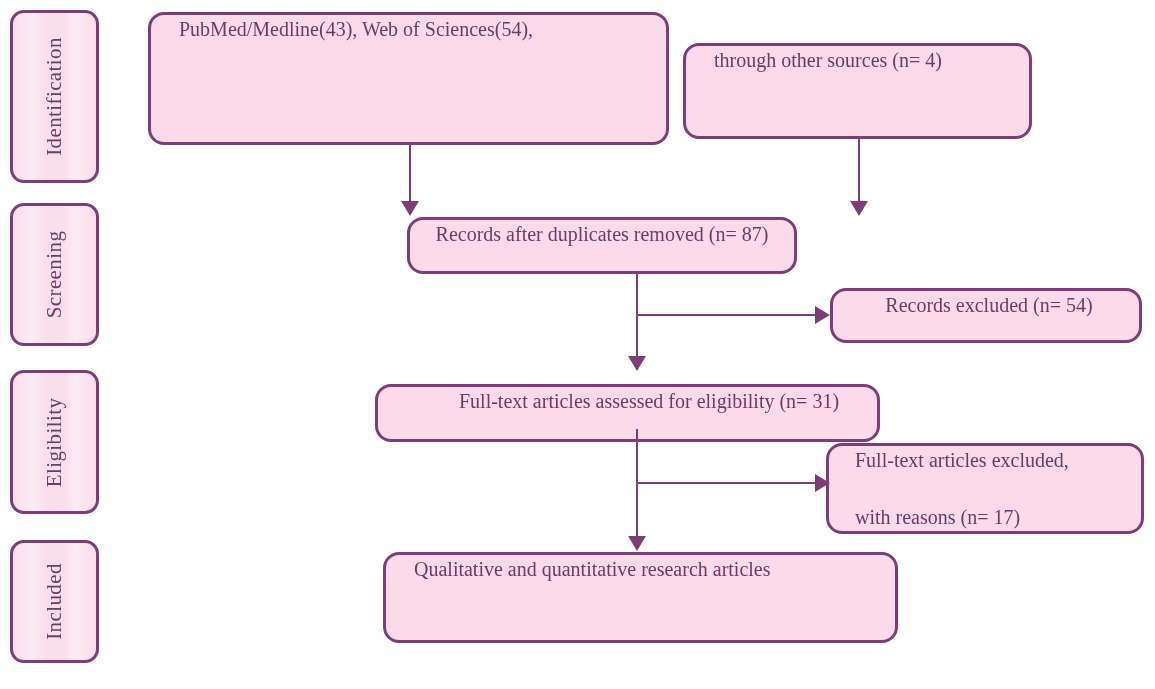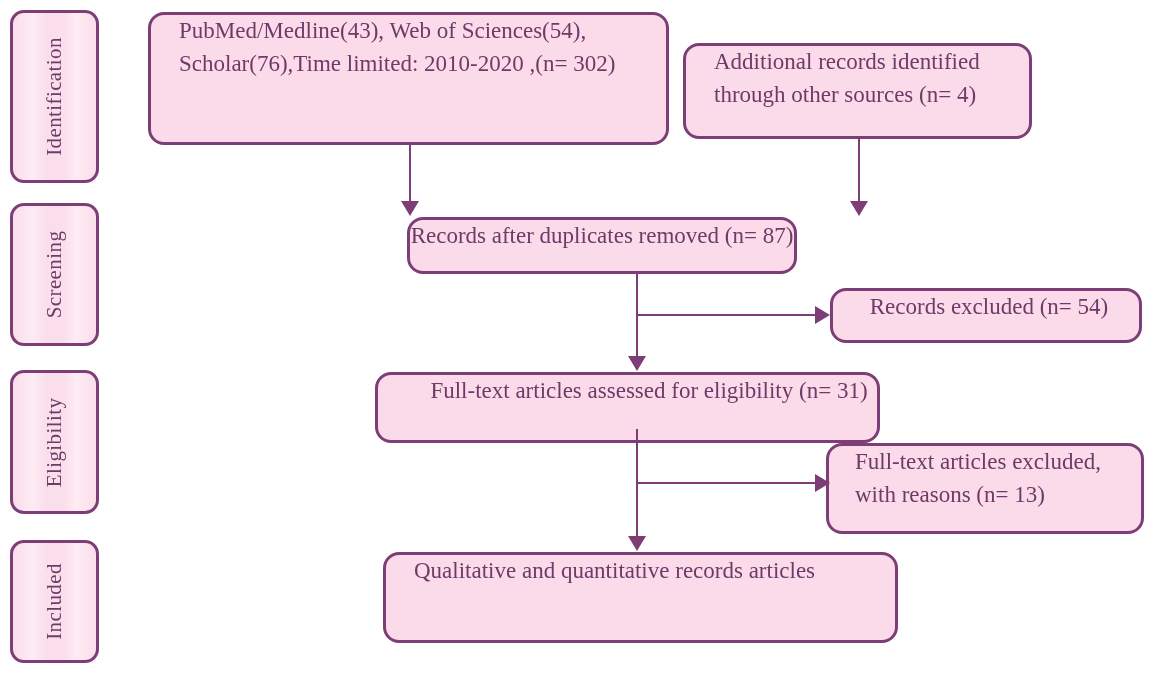--- a/index.html
+++ b/index.html
@@ -15,24 +15,24 @@
     font-family: "Liberation Serif", "DejaVu Serif", serif;
     overflow: hidden;
   }
   .flow-box {
     position: absolute;
     box-sizing: border-box;
     background: var(--box_fill, #fbdbe9);
     border: 3px solid var(--box_border, #7d3e78);
     border-radius: 16px;
     color: var(--text_color, #6e3a68);
-    font-size: 23px;
+    font-size: 20px;
     display: flex;
     flex-direction: column;
-    justify-content: flex-start;
+    justify-content: space-between;
   }
   .flow-box .line { line-height: 1.42; }
   .left-pad { padding-left: 28px; padding-right: 12px; }
   .centered { align-items: center; text-align: center; }
   .stage-box {
     position: absolute;
     box-sizing: border-box;
     left: 10px;
     width: 89px;
     border: 3px solid var(--box_border, #7d3e78);
@@ -75,47 +75,45 @@
   </div>
   <div class="stage-box" style="top:370px;height:144px;">
     <span>Eligibility</span>
   </div>
   <div class="stage-box" style="top:540px;height:123px;">
     <span>Included</span>
   </div>
 
   <div class="flow-box left-pad" style="left:148px;top:12px;width:521px;height:133px;">
     <div class="line">PubMed/Medline(43), Web of Sciences(54),</div>
-    <div class="line">Scholar(76),Time limited: 2010-2020 ,(n= 302)</div>
   </div>
 
   <div class="flow-box left-pad" style="left:683px;top:43px;width:349px;height:96px;">
-    <div class="line">Additional records identified</div>
     <div class="line">through other sources (n= 4)</div>
   </div>
 
   <div class="flow-box centered" style="left:407px;top:217px;width:390px;height:57px;">
     <div class="line">Records after duplicates removed (n= 87)</div>
   </div>
 
   <div class="flow-box centered" style="left:830px;top:288px;width:312px;height:55px;padding-left:6px;">
     <div class="line">Records excluded (n= 54)</div>
   </div>
 
-  <div class="flow-box centered" style="left:375px;top:372px;width:505px;height:71px;padding-left:43px;">
+  <div class="flow-box centered" style="left:375px;top:384px;width:505px;height:58px;padding-left:43px;">
     <div class="line">Full-text articles assessed for eligibility (n= 31)</div>
   </div>
 
   <div class="flow-box left-pad" style="left:826px;top:443px;width:318px;height:91px;padding-left:26px;">
     <div class="line">Full-text articles excluded,</div>
-    <div class="line">with reasons (n= 13)</div>
+    <div class="line">with reasons (n= 17)</div>
   </div>
 
   <div class="flow-box left-pad" style="left:383px;top:552px;width:515px;height:91px;">
-    <div class="line">Qualitative and quantitative records articles</div>
+    <div class="line">Qualitative and quantitative research articles</div>
   </div>
 
   <svg id="arrow-layer" width="1155" height="689" viewBox="0 0 1155 689">
     <g stroke="var(--arrow, #7d3e78)" stroke-width="2" fill="var(--arrow, #7d3e78)">
       <g>
         <line x1="410" y1="145" x2="410" y2="202"></line>
         <polygon points="401,201 419,201 410,216" stroke="none"></polygon>
       </g>
       <g>
         <line x1="859" y1="139" x2="859" y2="202"></line>

